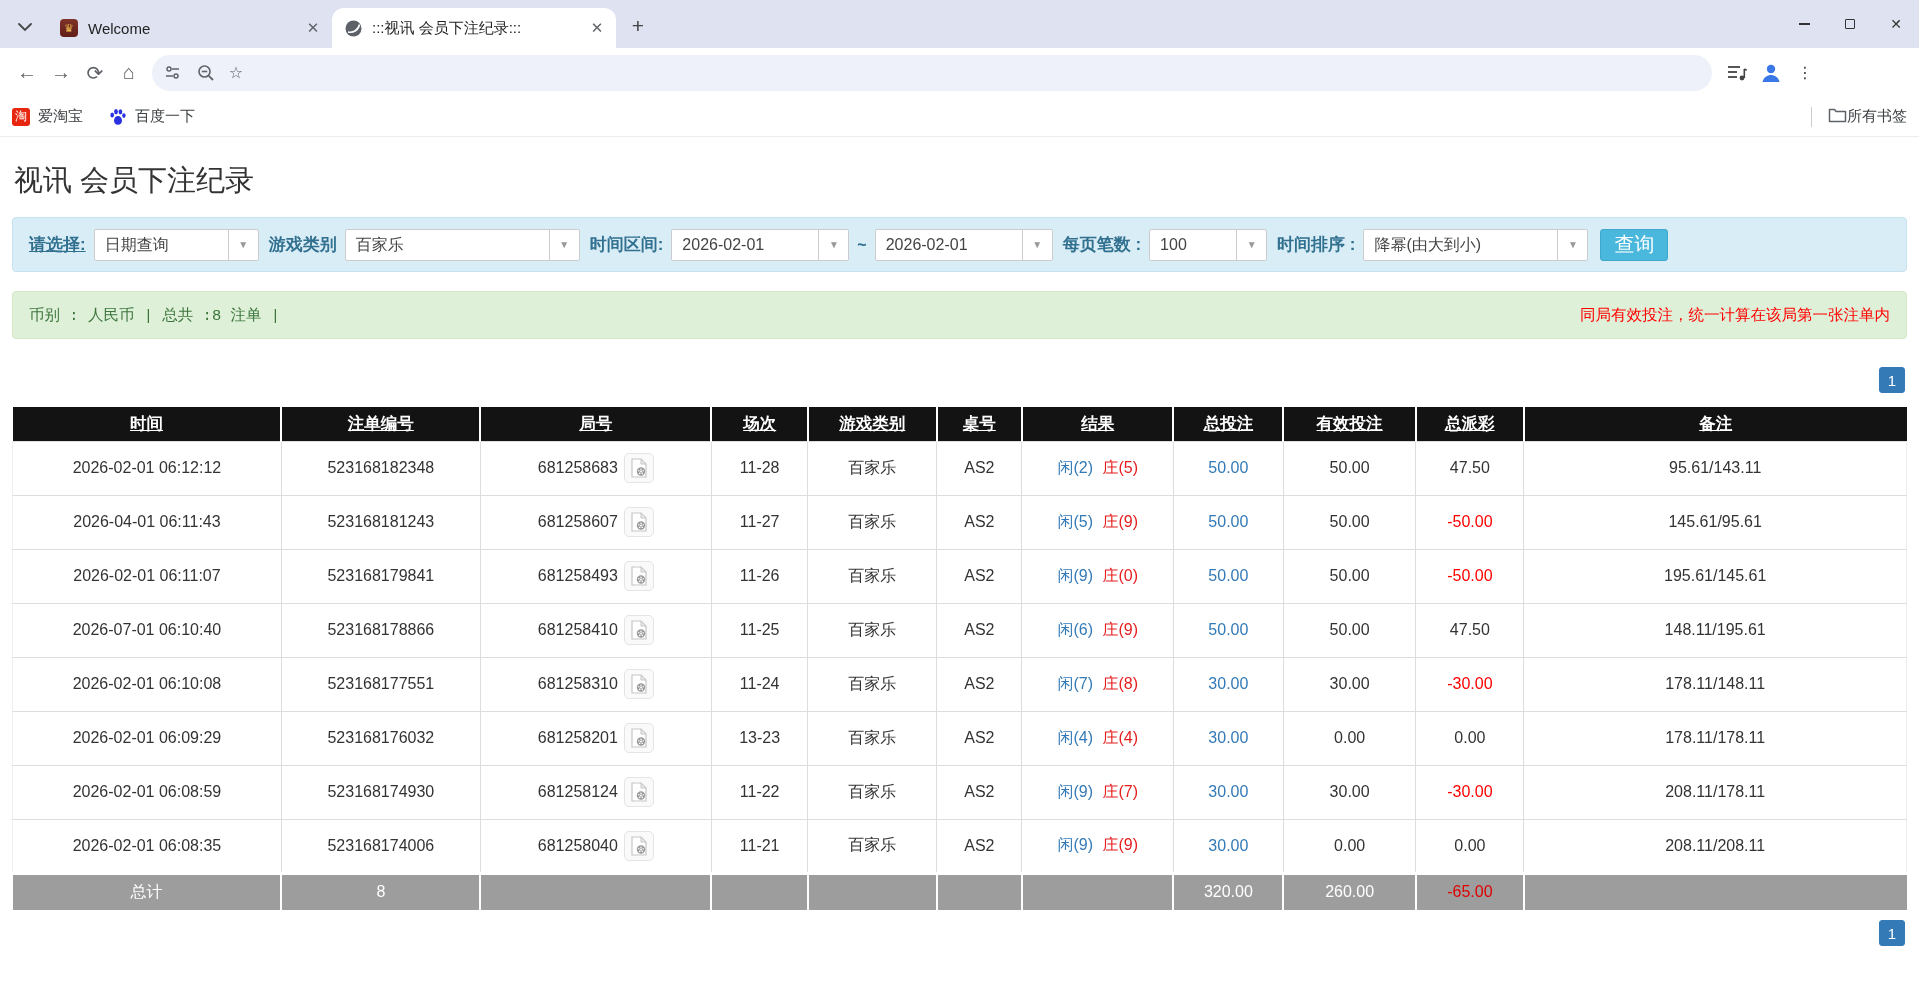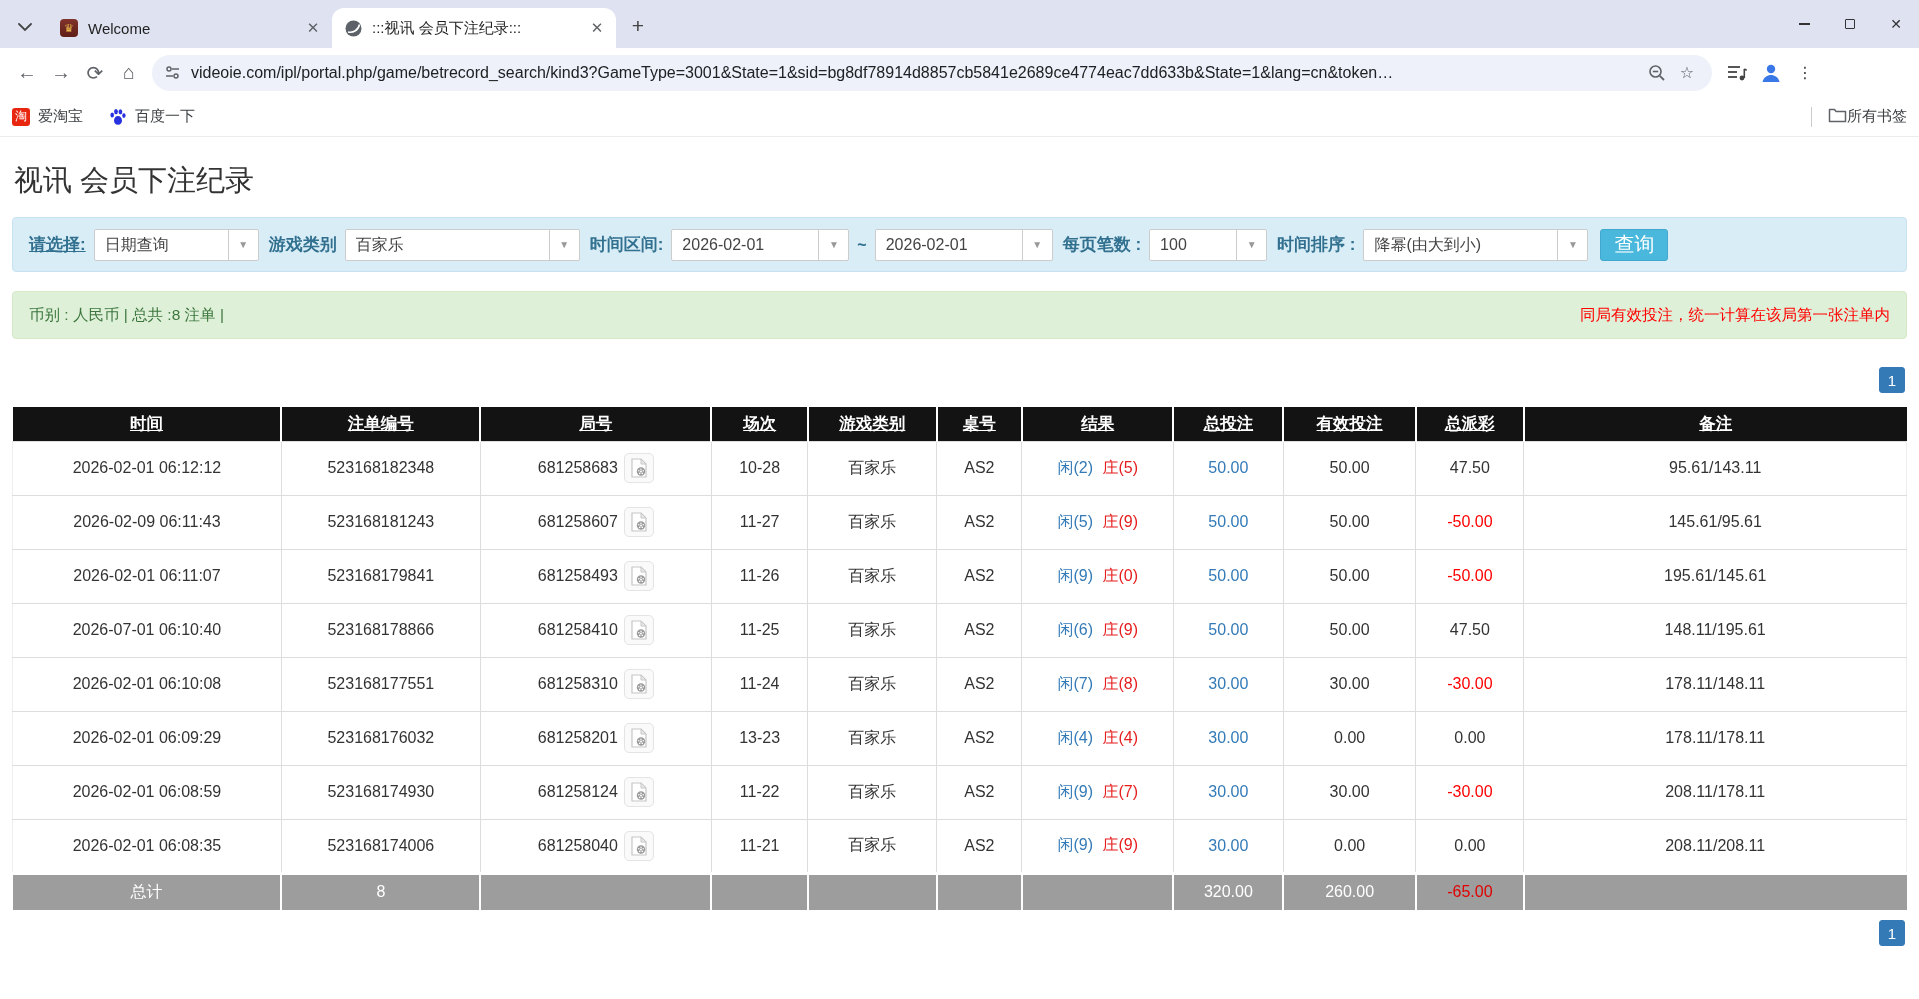--- a/index.html
+++ b/index.html
@@ -48,21 +48,21 @@
   .f-label { color:#31708f; font-weight:bold; font-size:17px; margin:0 8px 0 10px; white-space:nowrap; }
   .f-label:first-child { margin-left:2px;text-decoration:underline; }
   .sel { display:flex; height:32px; background:#fff; border:1px solid #ccc; border-radius:2px; cursor:pointer; }
   .sel-val { flex:1; padding:0 10px; line-height:30px; font-size:16px; color:#444; white-space:nowrap; overflow:hidden; }
   .sel-arrow { width:30px; border-left:1px solid #ccc; display:flex; align-items:center; justify-content:center; color:#999; font-size:10px; }
   .tilde { color:#31708f; font-weight:bold; margin:0 8px; }
   .btn-query { height:32px; padding:0 13px; margin-left:12px; background:#49b8dc; color:#fff; border:1px solid #3fa8cc;
     border-radius:3px; font-size:20px; cursor:pointer; font-family:inherit; }
 
   .summary { height:48px; margin-top:19px; background:#dff0d8; border:1px solid #d6e9c6; border-radius:4px;
-    display:flex; align-items:center; justify-content:space-between; padding:0 16px; font-size:15.5px; }
+    display:flex; align-items:center; justify-content:space-between; padding:0 16px; font-size:15.5px;font-family:Liberation Mono, monospace; }
   .sum-left { color:#3c763d; }
   .sum-right { color:#f00; }
 
   .pager { display:flex; justify-content:flex-end; margin:28px 2px 14px 0; }
   .pager.bottom { margin:10px 2px 0 0; }
   .page-btn { width:26px; height:26px; background:#337ab7; border:1px solid #337ab7; border-radius:3px;
     color:#fff; font-size:15px; display:flex; align-items:center; justify-content:center; cursor:pointer; }
 
   table.bets { width:100%; border-collapse:collapse; table-layout:fixed; font-size:16px; color:#333; }
   .bets thead th { background:#131313; color:#fff; font-weight:bold; font-size:16.5px; height:34px; border-left:2px solid #fff;text-decoration:underline; }
@@ -133,21 +133,20 @@
 
   <div class="urlbar">
     <span class="tune">
       <svg width="17" height="17" viewBox="0 0 17 17">
           <circle cx="5" cy="5" r="2" fill="none" stroke="#5f6368" stroke-width="1.5"></circle>
           <line x1="8" y1="5" x2="15" y2="5" stroke="#5f6368" stroke-width="1.5"></line>
           <circle cx="12" cy="12" r="2" fill="none" stroke="#5f6368" stroke-width="1.5"></circle>
           <line x1="2" y1="12" x2="9" y2="12" stroke="#5f6368" stroke-width="1.5"></line>
         </svg>
     </span>
-    <span class="url-text">videoie.com/ipl/portal.php/game/betrecord_search/kind3?GameType=3001&amp;State=1&amp;sid=bg8df78914d8857cb5841e2689ce4774eac7dd633b&amp;State=1&amp;lang=cn&amp;token…</span>
     <span class="url-icon">
       <svg width="18" height="18" viewBox="0 0 18 18">
           <circle cx="7.5" cy="7.5" r="5.5" fill="none" stroke="#5f6368" stroke-width="1.6"></circle>
           <line x1="4.8" y1="7.5" x2="10.2" y2="7.5" stroke="#5f6368" stroke-width="1.6"></line>
           <line x1="11.8" y1="11.8" x2="16" y2="16" stroke="#5f6368" stroke-width="1.8"></line>
         </svg>
     </span>
     <span class="url-icon">☆</span>
   </div>
 
@@ -297,34 +296,34 @@
                   <circle cx="11" cy="13.5" r="1" fill="#fff"></circle>
                   <circle cx="11" cy="11.2" r="0.8" fill="#fff"></circle>
                   <circle cx="13.2" cy="12.8" r="0.8" fill="#fff"></circle>
                   <circle cx="12.3" cy="15.4" r="0.8" fill="#fff"></circle>
                   <circle cx="9.7" cy="15.4" r="0.8" fill="#fff"></circle>
                   <circle cx="8.8" cy="12.8" r="0.8" fill="#fff"></circle>
                 </svg>
         </span>
       </span>
     </td>
-    <td>10-28</td>
+    <td>11-28</td>
     <td>百家乐</td>
     <td>AS2</td>
     <td>
       <span class="res-player">闲(2)</span>
       <span class="res-banker">庄(5)</span>
     </td>
     <td class="blue">50.00</td>
     <td>50.00</td>
     <td class="payout">47.50</td>
     <td>95.61/143.11</td>
   </tr>
         <tr>
-    <td>2026-02-09 06:11:43</td>
+    <td>2026-04-01 06:11:43</td>
     <td>523168181243</td>
     <td>
       <span class="round-wrap">
         <span>681258607</span>
         <span class="video-btn">
           <svg width="18" height="20" viewBox="0 0 18 20">
                   <path d="M2 1h9l5 5v13H2z" fill="#fff" stroke="#c6c6c6" stroke-width="1.2"></path>
                   <path d="M11 1l5 5h-5z" fill="#e9e9e9" stroke="#c6c6c6" stroke-width="1"></path>
                   <circle cx="11" cy="13.5" r="4.2" fill="#9a9a9a"></circle>
                   <circle cx="11" cy="13.5" r="1" fill="#fff"></circle>

